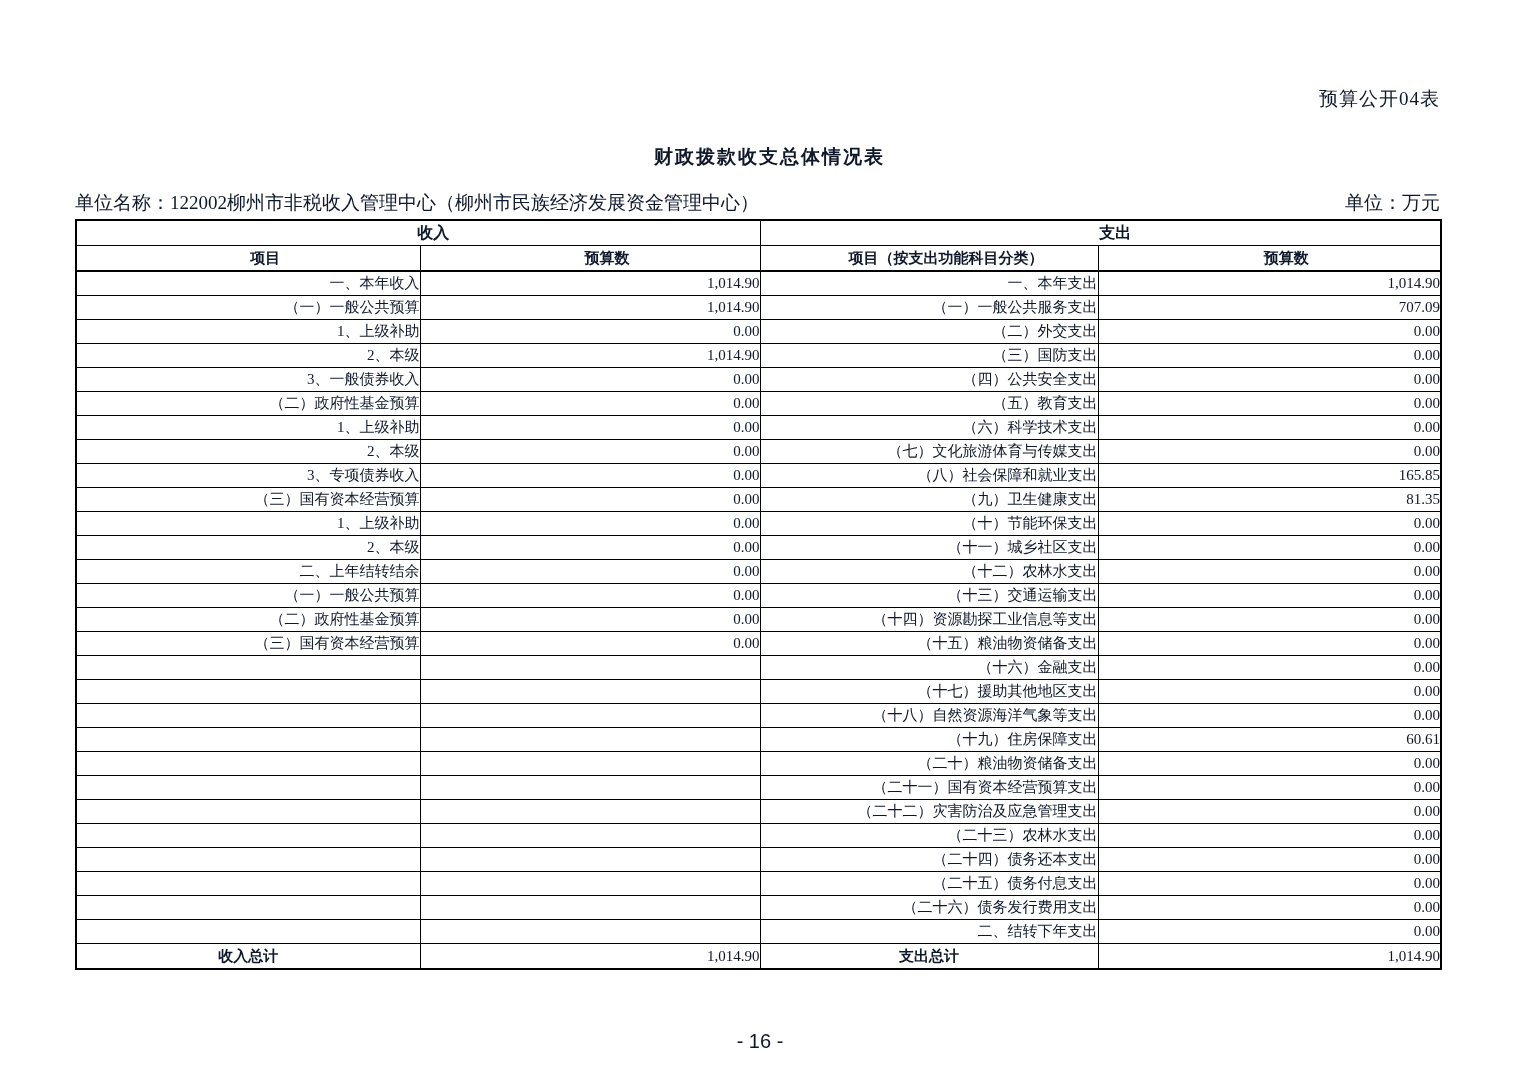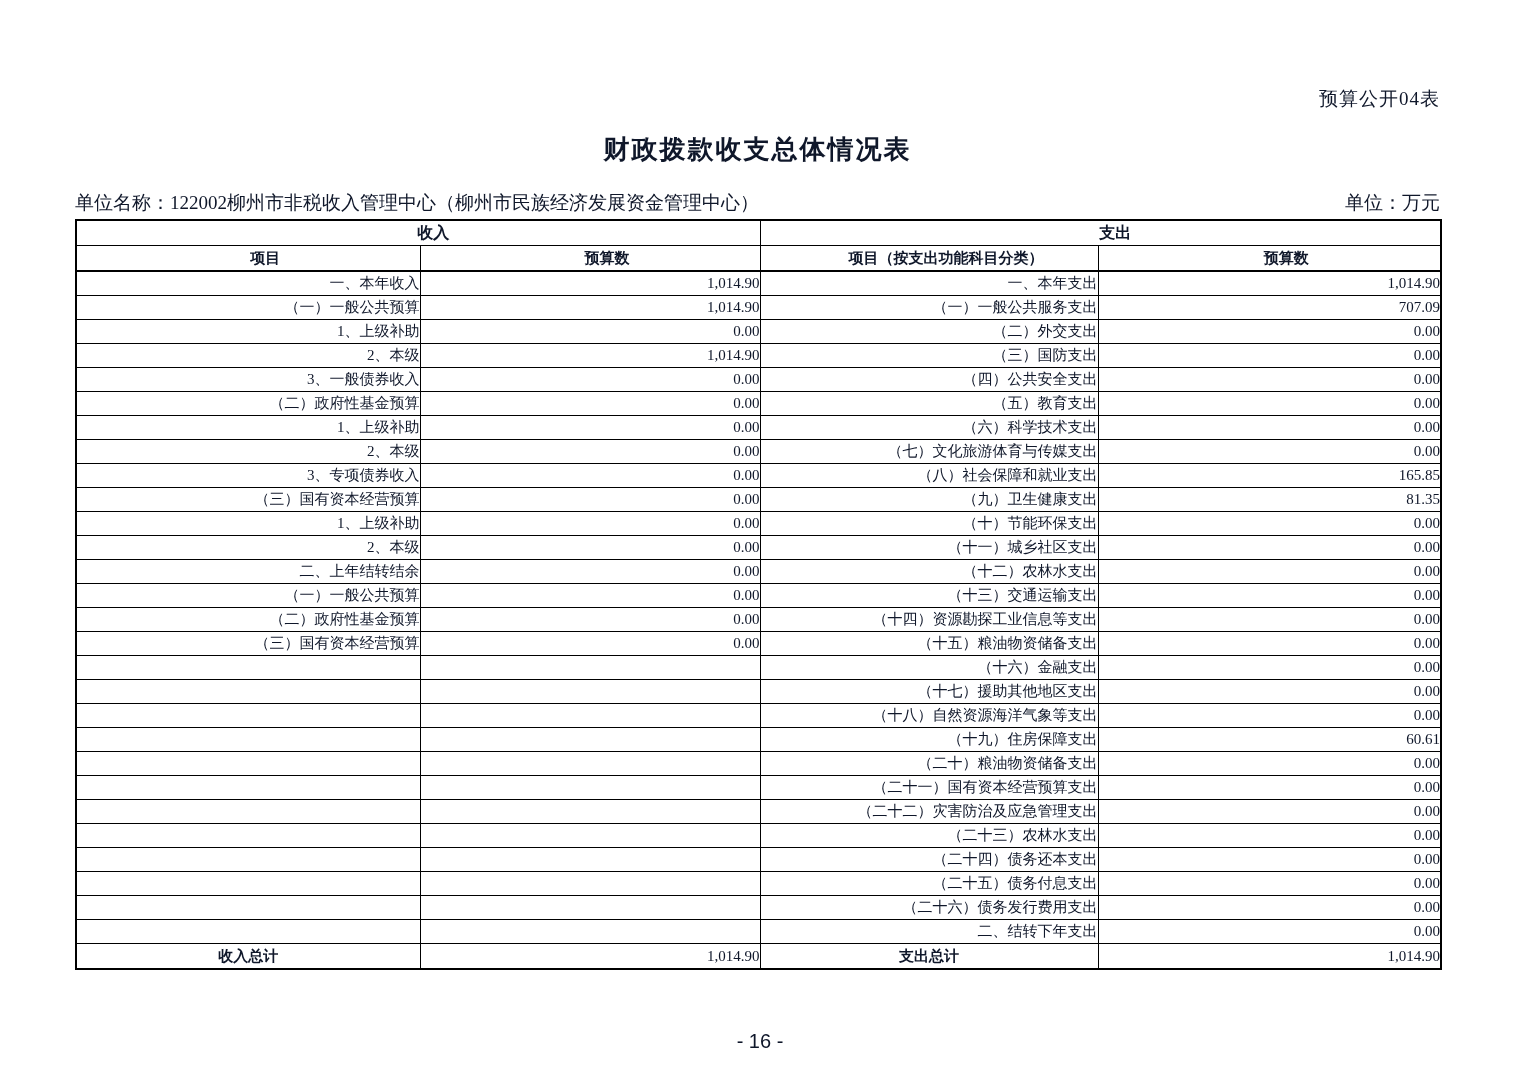--- a/index.html
+++ b/index.html
@@ -17,24 +17,24 @@
     top: 86px;
     right: 80px;
     font-size: 19px;
     letter-spacing: 1px;
   }
   .doc-title {
     position: absolute;
     top: 132px;
     left: 75px;
     width: 1365px;
-    margin: 0;
+    margin: 12px;
     text-align: center;
     font-family: "Liberation Sans", "DejaVu Sans", sans-serif;
-    font-size: 26px;
+    font-size: 19px;
     font-weight: bold;
     letter-spacing: 2px;
   }
   .meta-row {
     position: absolute;
     top: 190px;
     left: 75px;
     width: 1365px;
     display: flex;
     justify-content: space-between;

